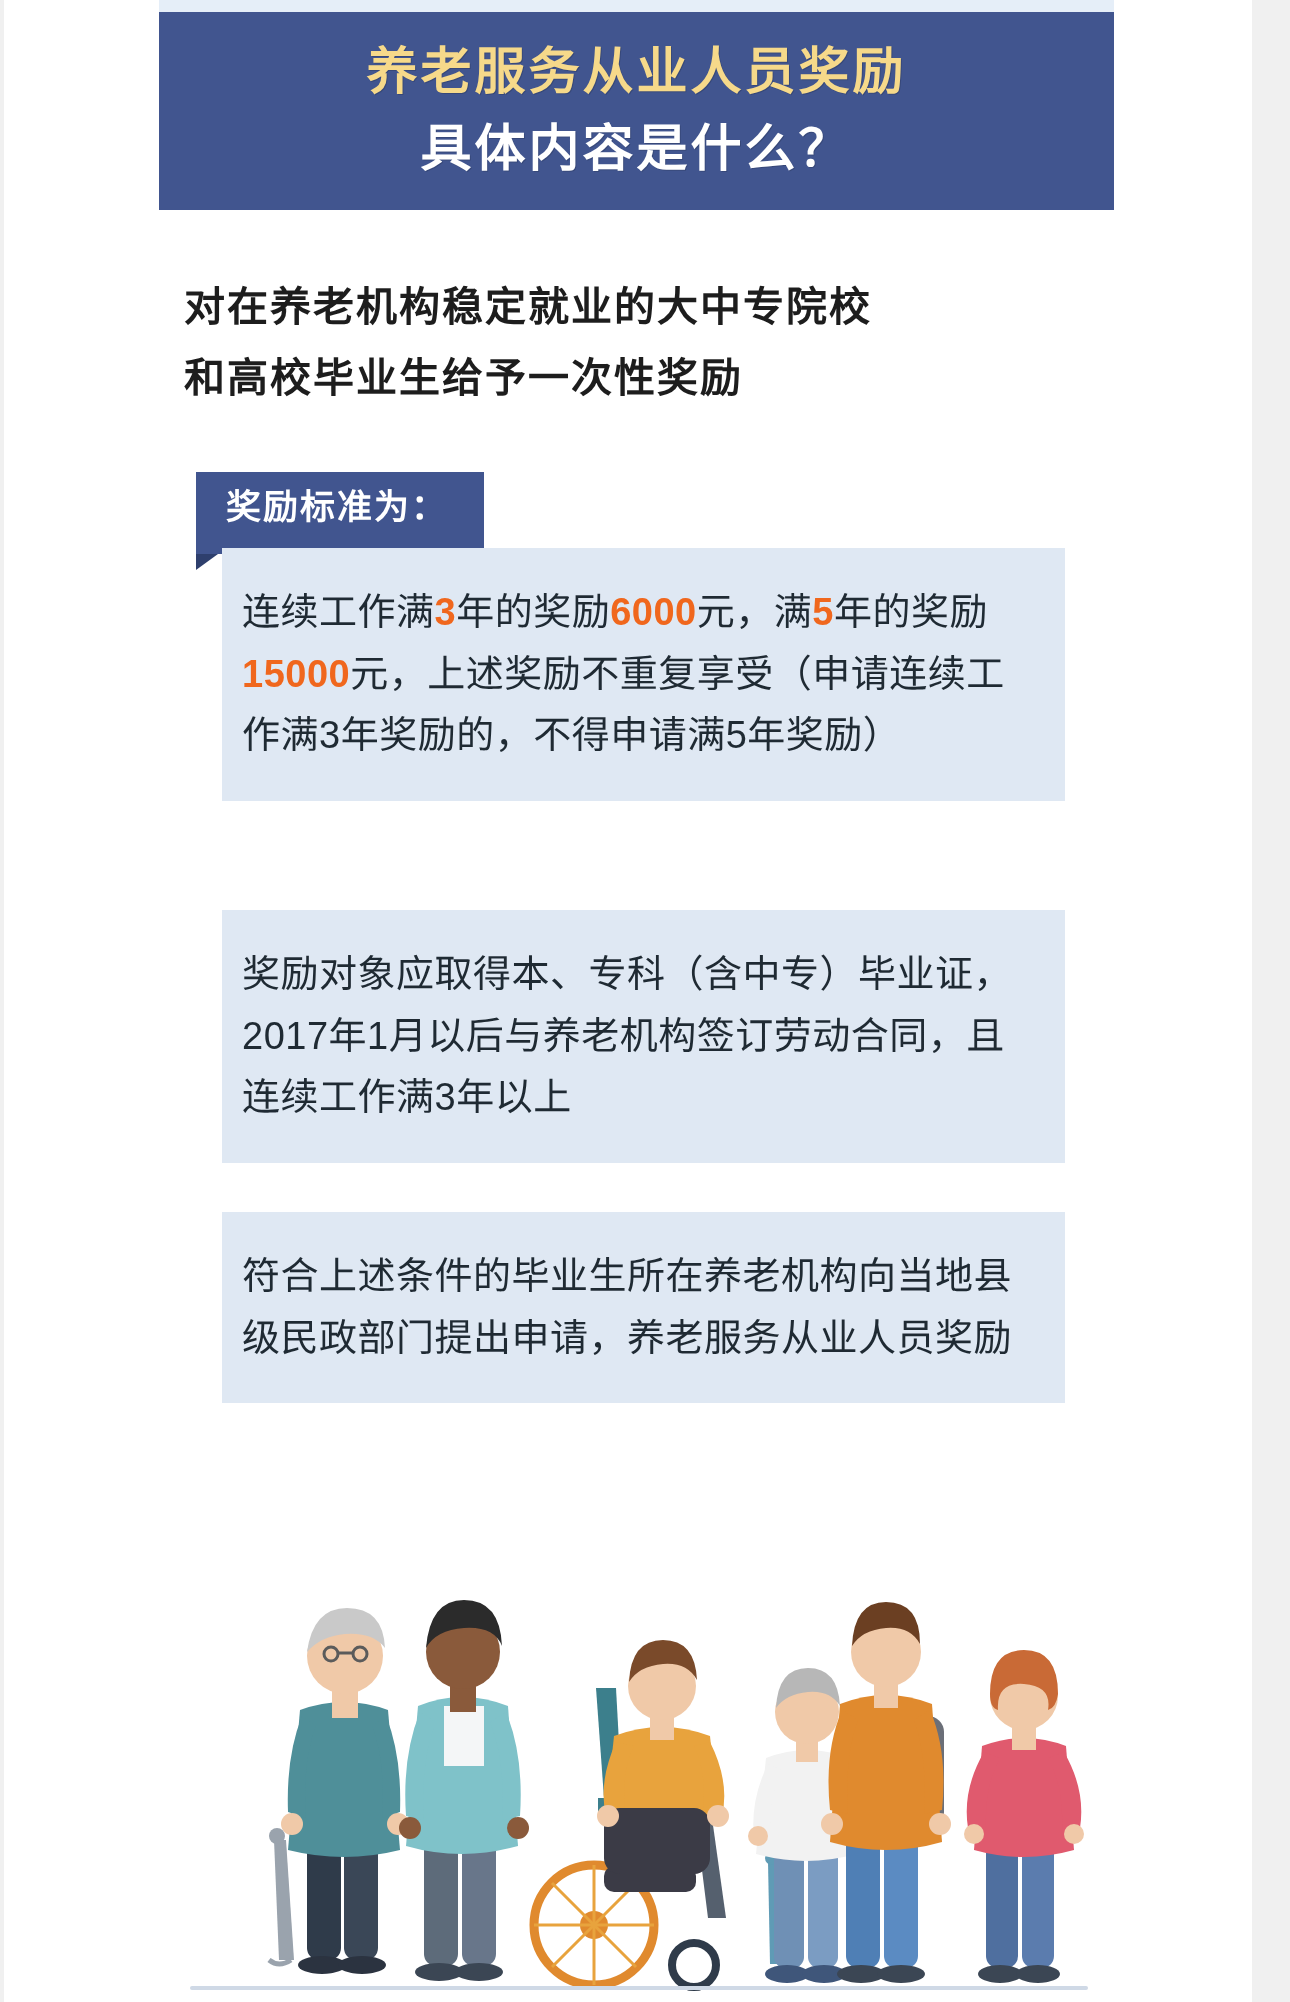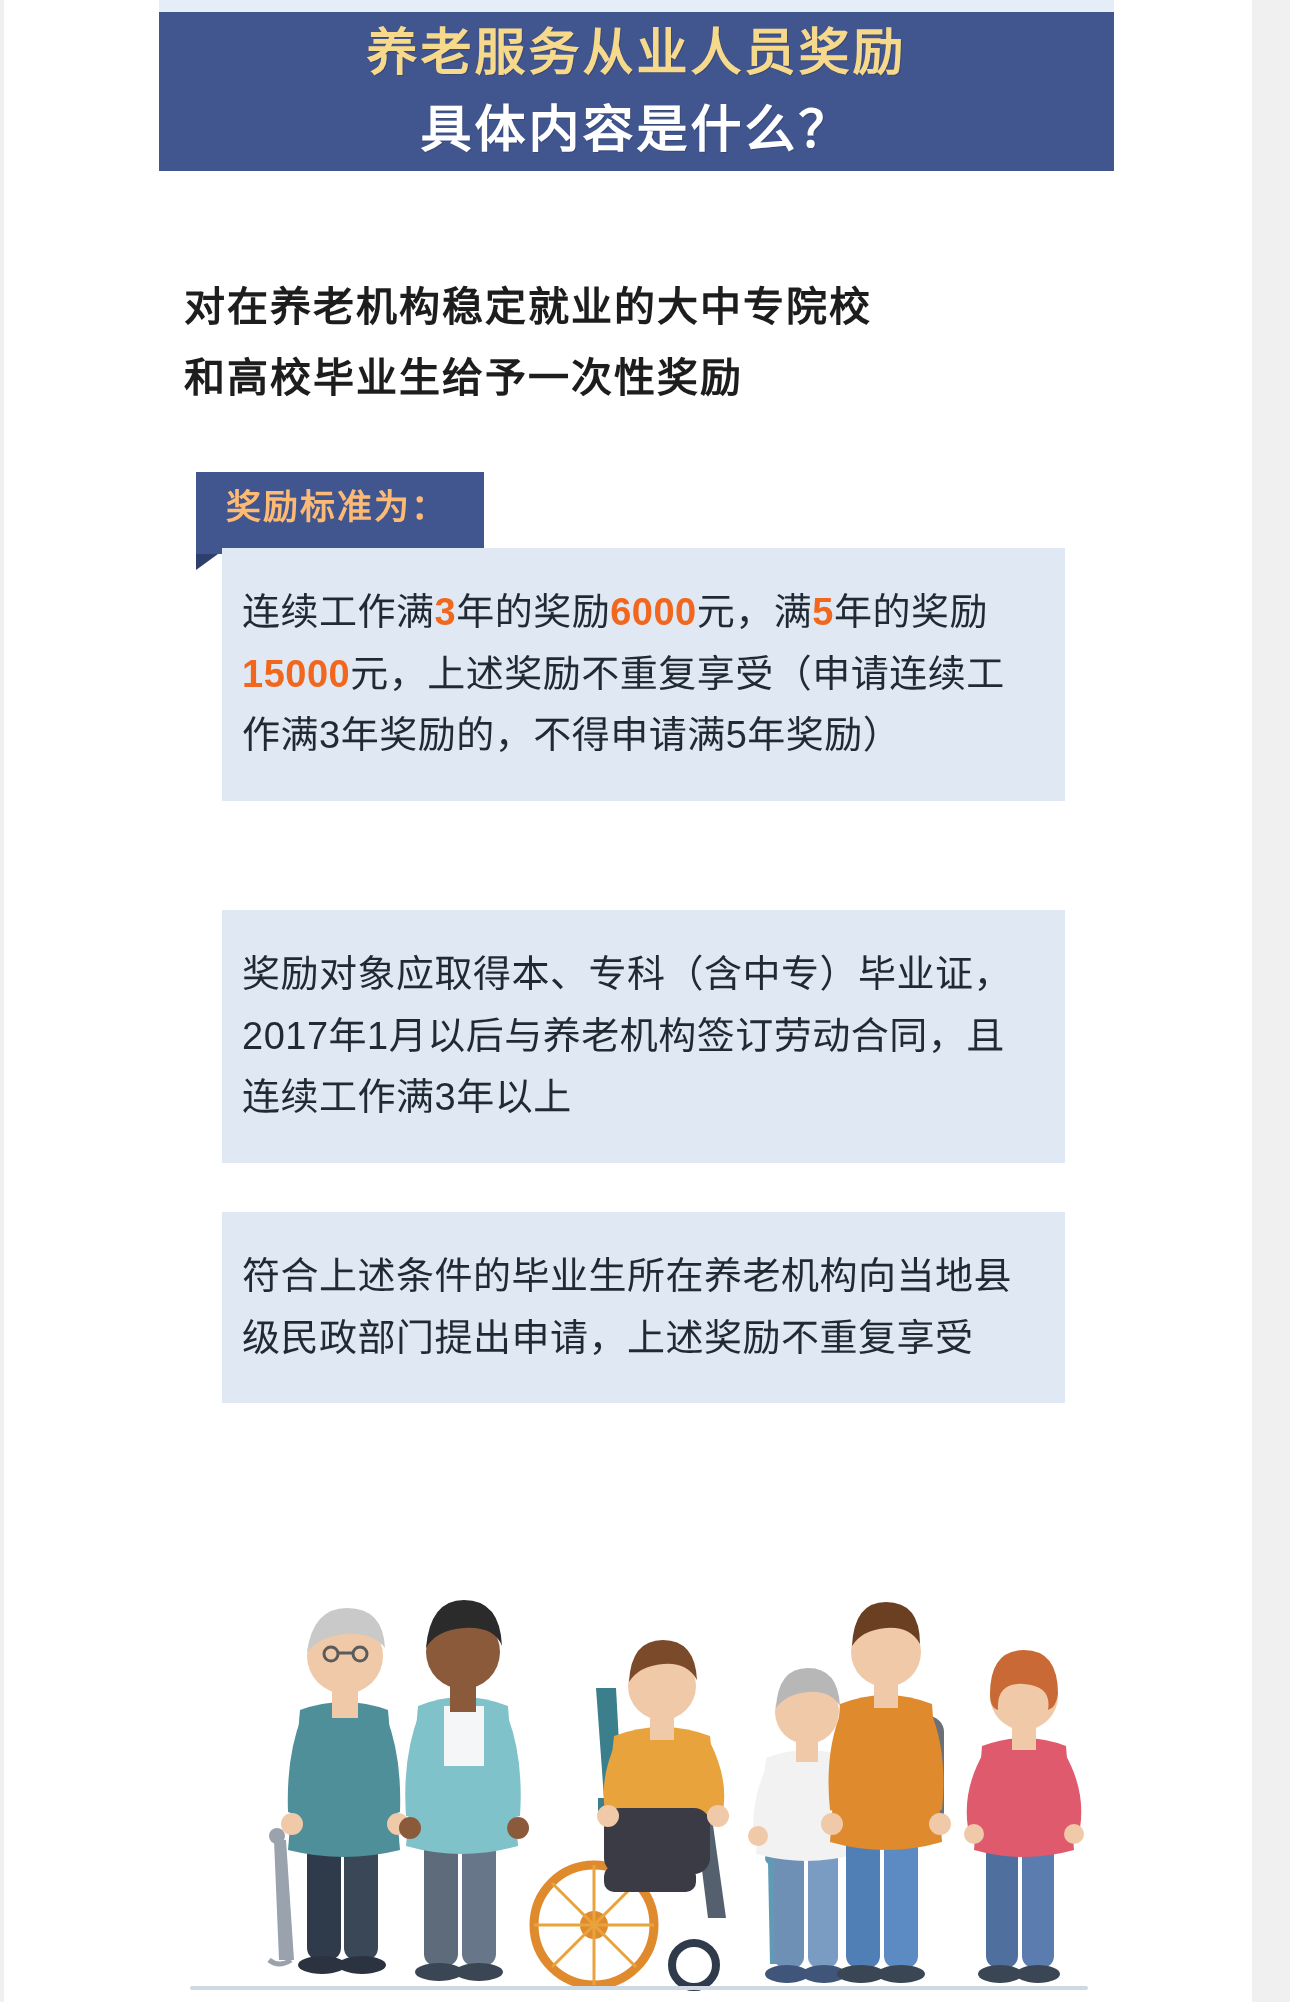--- a/index.html
+++ b/index.html
@@ -50,21 +50,21 @@
     height: 12px;
     background: #e5eef8;
   }
 
   
   .header-banner {
     position: absolute;
     left: 155px;
     top: 12px;
     width: 955px;
-    height: 159px;
+    height: 198px;
     background: #41558f;
     display: flex;
     flex-direction: column;
     align-items: center;
     justify-content: center;
   }
   .header-line1 {
     color: #f6d98a;
     font-size: 51px;
     font-weight: bold;
@@ -99,21 +99,21 @@
 
   
   .ribbon-wrap {
     position: absolute;
     left: 192px;
     top: 472px;
   }
   .ribbon {
     position: relative;
     background: #41558f;
-    color: #fdba74;
+    color: #ffffff;
     font-size: 35px;
     font-weight: bold;
     letter-spacing: 2px;
     padding: 16px 36px 27px 30px;
     display: inline-block;
     line-height: 1.1;
   }
   .ribbon-tail {
     position: absolute;
     left: 0;
@@ -174,21 +174,21 @@
       <div>和高校毕业生给予一次性奖励</div>
     </div>
 
     <div class="ribbon-wrap">
       <div class="ribbon">奖励标准为：</div>
       <div class="ribbon-tail"></div>
     </div>
 
     <div class="card card-1"><span>连续工作满</span><span class="hl">3</span><span>年的奖励</span><span class="hl">6000</span><span>元，满</span><span class="hl">5</span><span>年的奖励</span><span class="hl">15000</span><span>元，上述奖励不重复享受（申请连续工作满3年奖励的，不得申请满5年奖励）</span></div>
     <div class="card card-2"><span>奖励对象应取得本、专科（含中专）毕业证，2017年1月以后与养老机构签订劳动合同，且连续工作满3年以上</span></div>
-    <div class="card card-3"><span>符合上述条件的毕业生所在养老机构向当地县级民政部门提出申请，上述奖励不重复享受</span></div>
+    <div class="card card-3"><span>符合上述条件的毕业生所在养老机构向当地县级民政部门提出申请，养老服务从业人员奖励</span></div>
 
     <div class="illustration">
       <svg width="930" height="455" viewBox="0 0 930 455" xmlns="http://www.w3.org/2000/svg">
 
         <g>
           <path d="M105 420 L100 300 L112 300 L120 420 Z" fill="#9aa3ad"></path>
           <circle cx="103" cy="296" r="8" fill="#9aa3ad"></circle>
           <path d="M95 420 q10 8 22 0" stroke="#9aa3ad" stroke-width="5" fill="none"></path>
           <rect x="133" y="300" width="34" height="120" rx="12" fill="#2f3b4a"></rect>
           <rect x="170" y="300" width="34" height="120" rx="12" fill="#3a4757"></rect>

